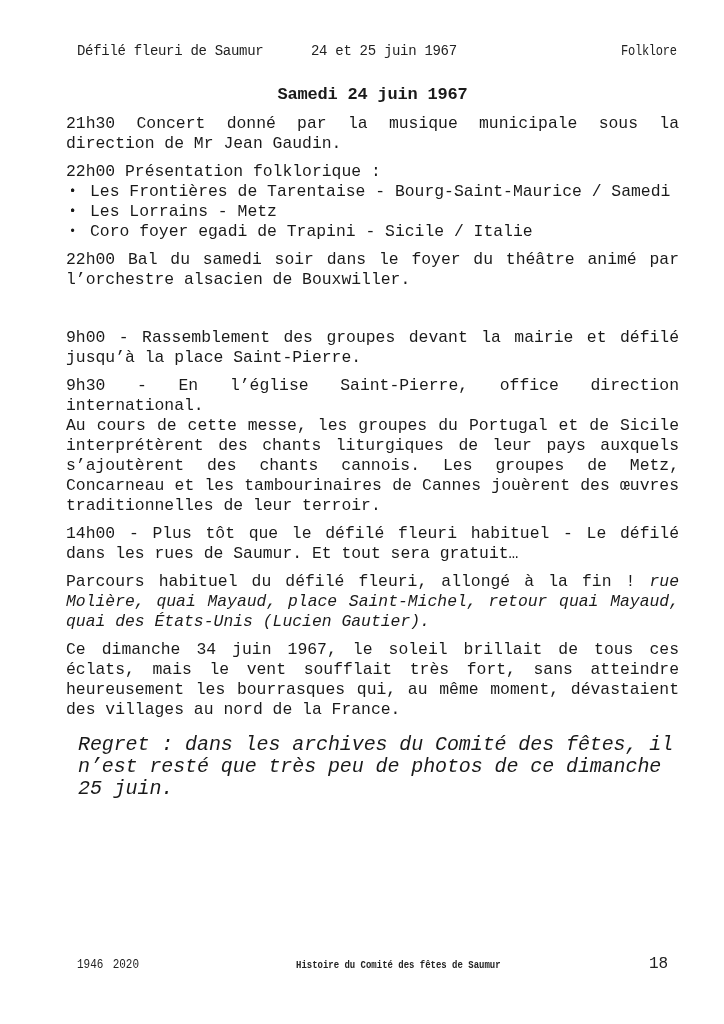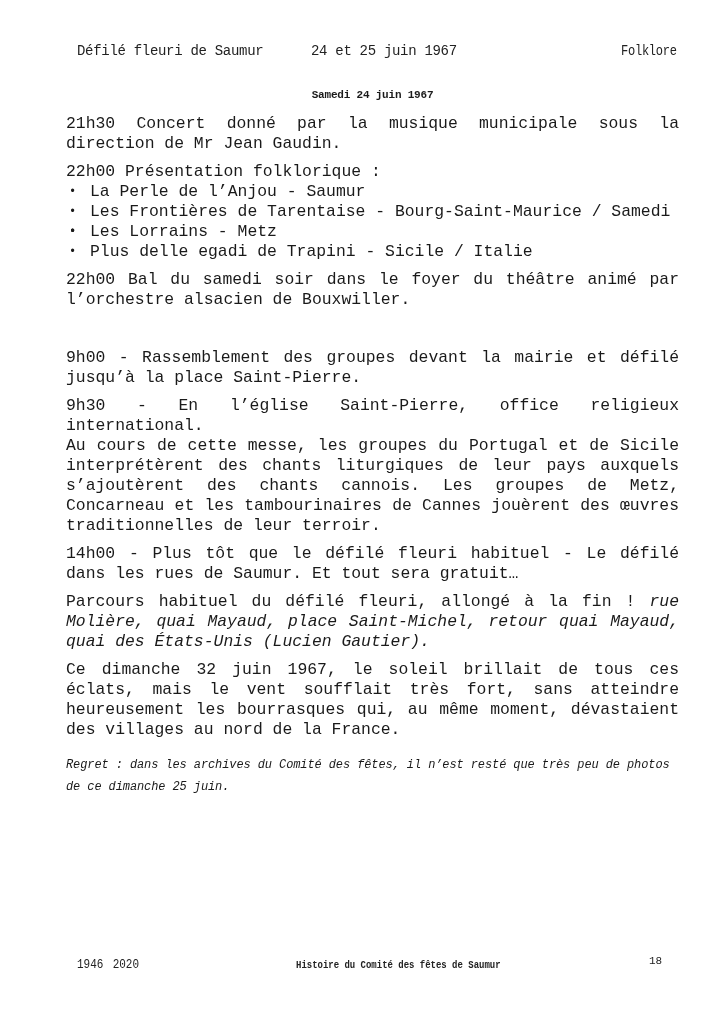--- a/index.html
+++ b/index.html
@@ -40,21 +40,21 @@
       position: absolute;
       left: 57px;
       top: 84px;
       width: 613px;
       font-size: 16.4px;
       line-height: 20px;
     }
     .section-title {
       text-align: center;
       font-weight: bold;
-      font-size: 11px;
+      font-size: 17px;
       line-height: 22px;
       margin: 0 0 8px 0;
       letter-spacing: -0.2px;
     }
     .para {
       margin: 0 0 8px 0;
       text-align: justify;
     }
     .para.tight { margin-bottom: 0; }
     .para.last-left { text-align-last: left; }
@@ -70,23 +70,23 @@
     }
     .bullets li .bullet {
       position: absolute;
       left: 3px;
       top: 0;
       font-size: 12px;
     }
     .italic { font-style: italic; }
     .regret {
       font-style: italic;
-      font-size: 12px;
+      font-size: 20px;
       line-height: 22px;
-      margin: 14px 0 0 0;
+      margin: 14px 0 0 12px;
       text-align: left;
       letter-spacing: -0.1px;
     }
     .spacer-section { height: 30px; }
 
     
     .ftr {
       position: absolute;
       top: 958px;
       white-space: nowrap;
@@ -101,21 +101,21 @@
     }
     .ftr-center {
       left: 287px;
       font-size: 11.5px;
       font-weight: bold;
       transform: scaleX(0.78);
       transform-origin: left;
     }
     .ftr-right {
       left: 640px;
-      font-size: 11px;
+      font-size: 16px;
       top: 955px;
     }
   </style>
 </head>
 <body>
 
 <div class="page">
 
   <div class="hdr hdr-left">Défilé fleuri de Saumur</div>
   <div class="hdr hdr-center">24 et 25 juin 1967</div>
@@ -125,52 +125,51 @@
 
     <section>
       <h2 class="section-title">Samedi 24 juin 1967</h2>
 
       <p class="para last-left">21h30  Concert donné par la musique municipale sous la direction de Mr Jean Gaudin.</p>
 
       <p class="para tight">22h00 Présentation folklorique :</p>
       <ul class="bullets">
         <li>
           <span class="bullet">•</span>
-          <span>La Perle de l’Anjou - Saumur</span>
         </li>
         <li>
           <span class="bullet">•</span>
           <span>Les Frontières de Tarentaise - Bourg-Saint-Maurice / Samedi</span>
         </li>
         <li>
           <span class="bullet">•</span>
         </li>
         <li>
           <span class="bullet">•</span>
           <span>Les Lorrains - Metz</span>
         </li>
         <li>
           <span class="bullet">•</span>
-          <span>Plus delle egadi de Trapini - Sicile / Italie</span>
+          <span>Coro foyer egadi de Trapini - Sicile / Italie</span>
         </li>
       </ul>
 
       <p class="para">22h00 Bal du samedi soir dans le foyer du théâtre animé par l’orchestre alsacien de Bouxwiller.</p>
     </section>
 
     <div class="spacer-section"></div>
 
     <section>
 
       <p class="para">9h00 - Rassemblement des groupes devant la mairie et défilé jusqu’à la place Saint-Pierre.</p>
-      <p class="para tight">9h30 - En l’église Saint-Pierre, office religieux international.</p>
+      <p class="para tight">9h30 - En l’église Saint-Pierre, office direction international.</p>
       <p class="para">Au cours de cette messe, les groupes du Portugal et de Sicile interprétèrent des chants liturgiques de leur pays auxquels s’ajoutèrent des chants cannois. Les groupes de Metz, Concarneau et les tambourinaires de Cannes jouèrent des œuvres traditionnelles de leur terroir.</p>
       <p class="para">14h00 - Plus tôt que le défilé fleuri habituel - Le défilé dans les rues de Saumur. Et tout sera gratuit…</p>
       <p class="para"><span>Parcours habituel du défilé fleuri, allongé à la fin ! </span><span class="italic">rue Molière, quai Mayaud, place Saint-Michel, retour quai Mayaud, quai des États-Unis (Lucien Gautier).</span></p>
-      <p class="para">Ce dimanche 32 juin 1967, le soleil brillait de tous ces éclats, mais le vent soufflait très fort, sans atteindre heureusement les bourrasques qui, au même moment, dévastaient des villages au nord de la France.</p>
+      <p class="para">Ce dimanche 34 juin 1967, le soleil brillait de tous ces éclats, mais le vent soufflait très fort, sans atteindre heureusement les bourrasques qui, au même moment, dévastaient des villages au nord de la France.</p>
       <p class="regret">Regret : dans les archives du Comité des fêtes, il n’est resté que très peu de photos de ce dimanche 25 juin.</p>
     </section>
   </div>
 
   <div class="ftr ftr-left">1946  2020</div>
   <div class="ftr ftr-center">Histoire du Comité des fêtes de Saumur</div>
   <div class="ftr ftr-right">18</div>
 </div>
 
 </body></html>

